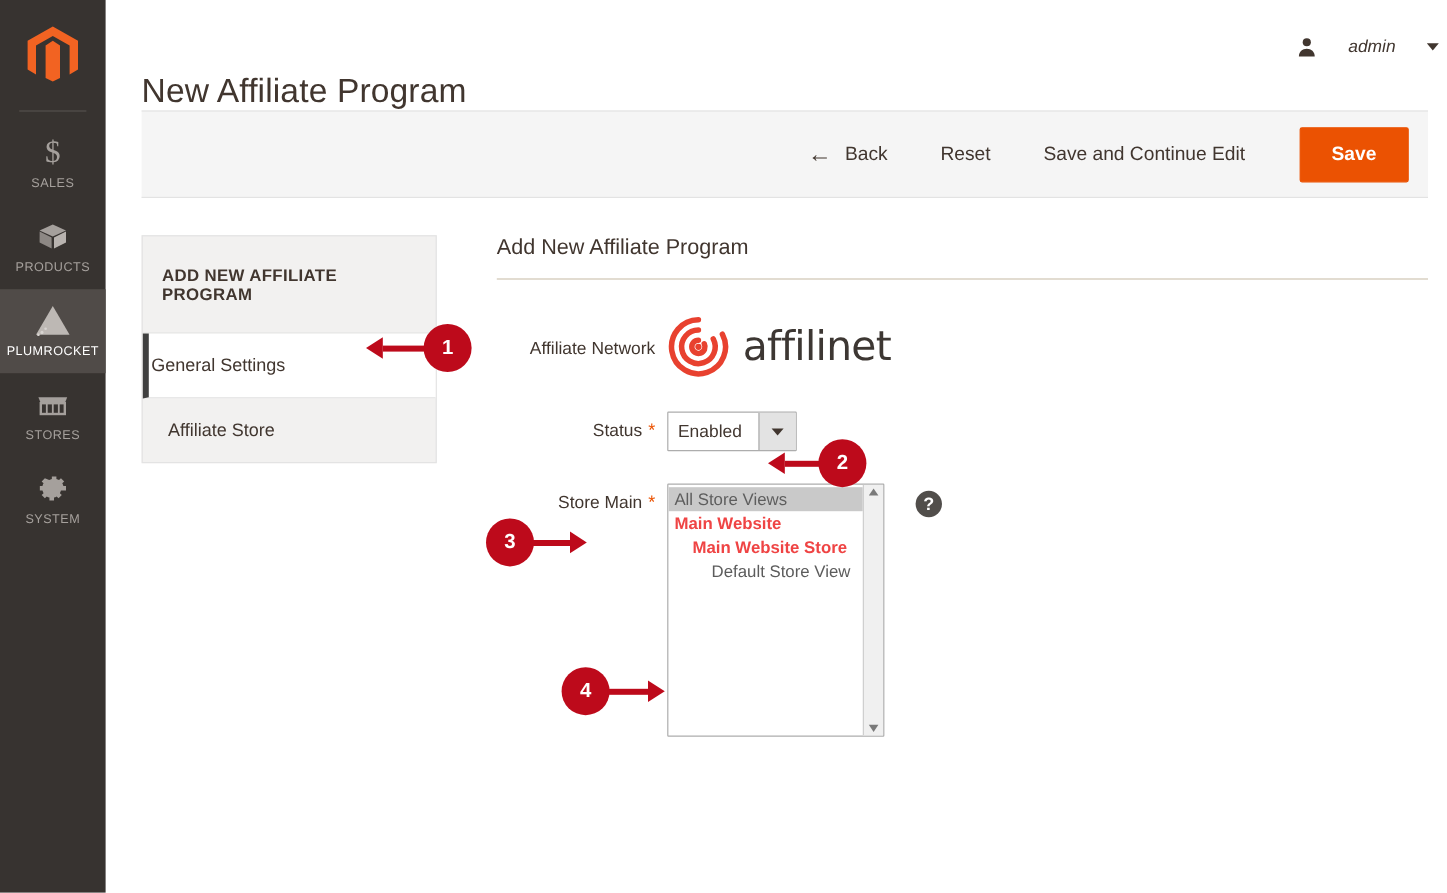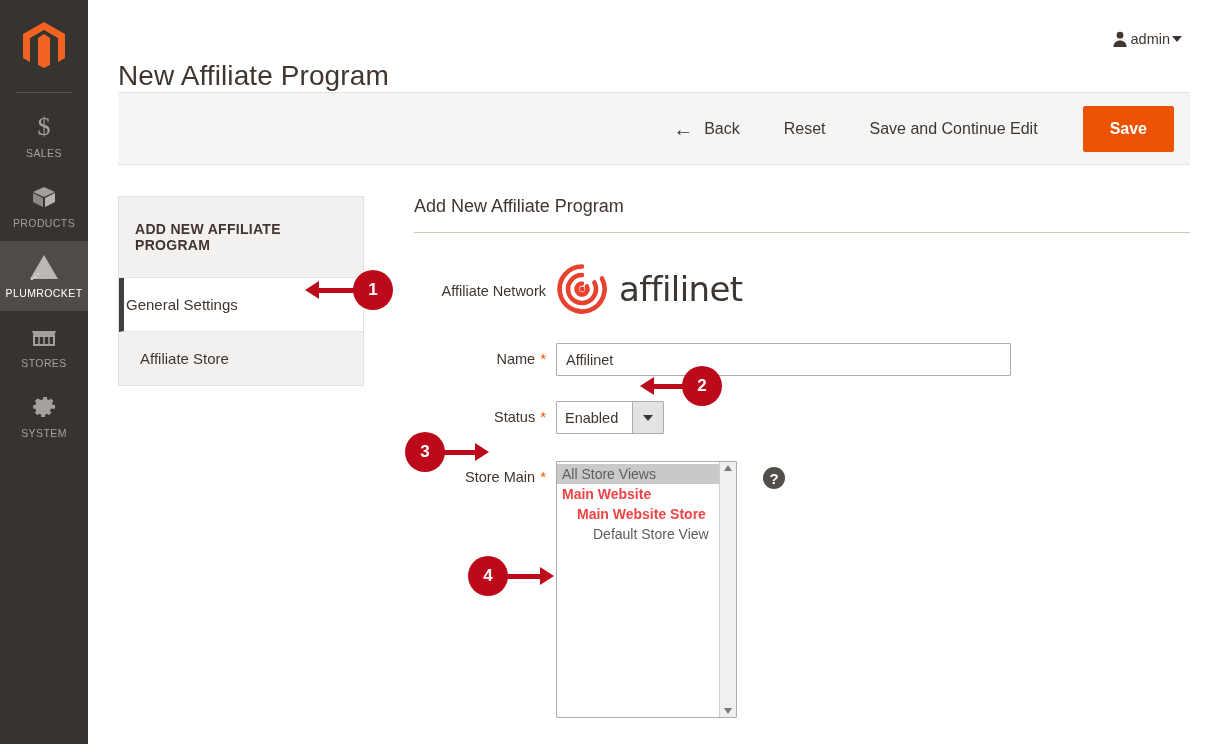--- a/index.html
+++ b/index.html
@@ -47,23 +47,24 @@
 
   #page-header {
     position: absolute; left: 0; top: 0; width: 1118px; height: 92px;
   }
   #page-title {
     position: absolute; left: 30px; top: 41px;
     font-size: 28px; color: #41362f; font-weight: normal;
     letter-spacing: .1px;
   }
   #user-menu {
-    position: absolute; right: 24px; top: 30px;
-    display: flex; align-items: center; gap: 2px;
+    position: absolute; right: 7px; top: 30px;
+    display: flex; align-items: center; gap: 26px;
     cursor: pointer;
+    font-style: italic;
   }
   #user-menu .uname { font-size: 14.5px; color: #41362f; }
   .caret-dn {
     width: 0; height: 0; border-left: 5px solid transparent;
     border-right: 5px solid transparent; border-top: 6px solid #41362f;
   }
 
   
   #page-actions {
     position: absolute; left: 30px; top: 92px;
@@ -168,21 +169,21 @@
     display: flex; align-items: center; justify-content: center;
   }
   .sel-btn i {
     width: 0; height: 0; border-left: 5px solid transparent;
     border-right: 5px solid transparent; border-top: 6px solid #41362f;
     display:block;
   }
 
   
   .multi-wrap {
-    width: 181px; height: 257px;
+    width: 181px; height: 211px;
     border: 1px solid #adadad; background: #fff;
     display: flex; border-radius: 1px; overflow: hidden;
   }
   .multi-list { flex: 1 1 auto; padding: 2px 0 0 0; }
   .opt {
     font-size: 14px; color: #ef4444; line-height: 20px;
     padding: 0 3px 0 5px; white-space: nowrap; cursor: pointer;
     font-family: "Liberation Sans", sans-serif;
   }
   .opt.selected { background: #c9c9c9; color: #5e5e5e; }
@@ -350,28 +351,20 @@
                 <path d="M26 3.5a22.5 22.5 0 1 0 20 12" fill="none" stroke="#e8412f" stroke-width="4.6" stroke-linecap="round"></path>
                 <path d="M26 12a14 14 0 1 0 12.4 7.5" fill="none" stroke="#e8412f" stroke-width="4.6" stroke-linecap="round"></path>
                 <path d="M26 20.5a5.5 5.5 0 1 0 4.9 3" fill="none" stroke="#e8412f" stroke-width="4.6" stroke-linecap="round"></path>
                 <circle cx="26" cy="26" r="2.6" fill="#e8412f"></circle>
               </svg>
               <span class="net-name">affilinet</span>
             </div>
           </div>
         </div>
 
-        <div class="field-row" style="margin-bottom:25px;">
-          <div class="field-label">
-            <span>Name</span><span class="req">*</span>
-          </div>
-          <div class="field-ctl">
-            <input class="txt-input" type="text" value="Affilinet" style="">
-          </div>
-        </div>
 
         <div class="field-row" style="margin-bottom:27px;">
           <div class="field-label">
             <span>Status</span><span class="req">*</span>
           </div>
           <div class="field-ctl">
             <div class="sel-wrap">
               <div class="sel-val">Enabled</div>
               <div class="sel-btn">
                   <i></i>

